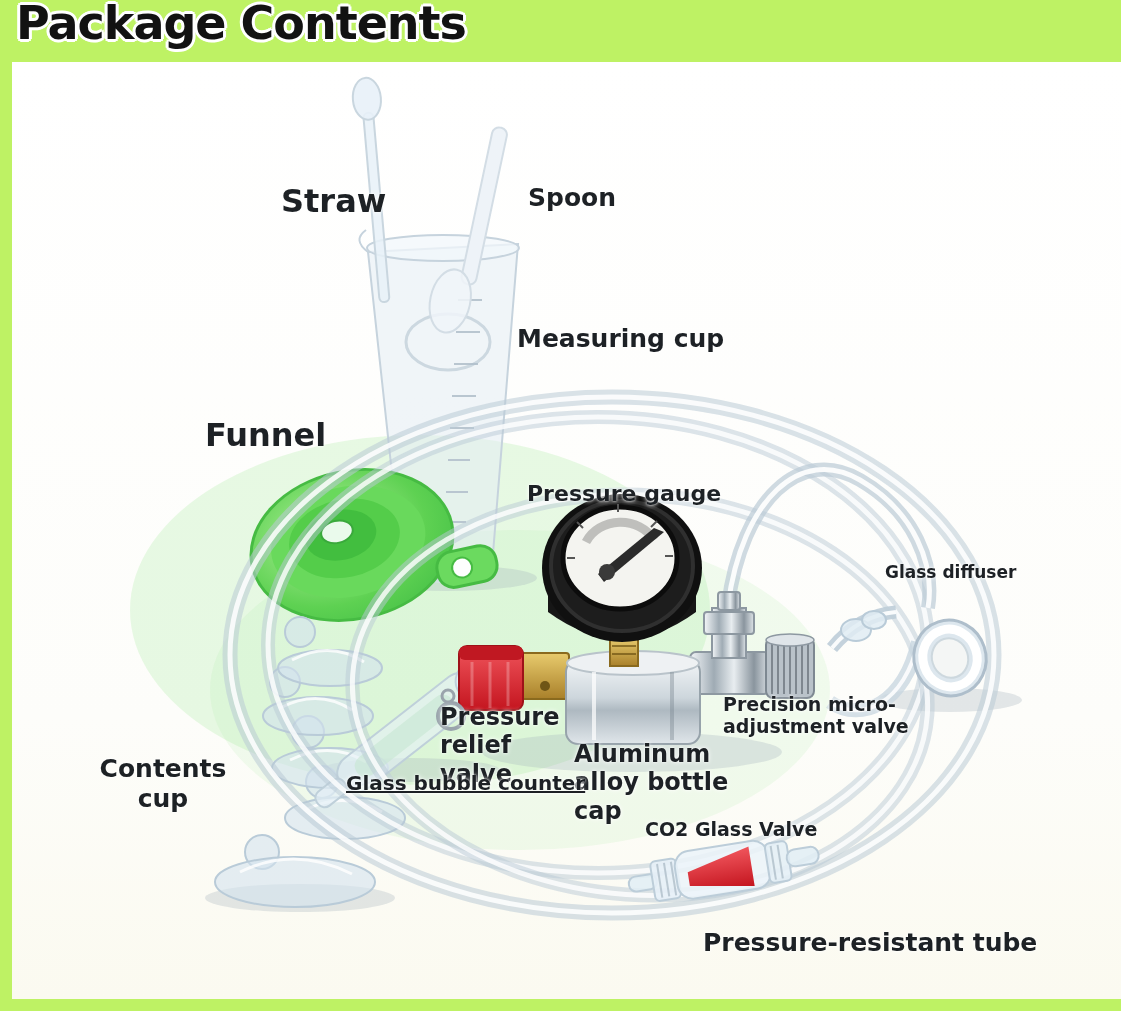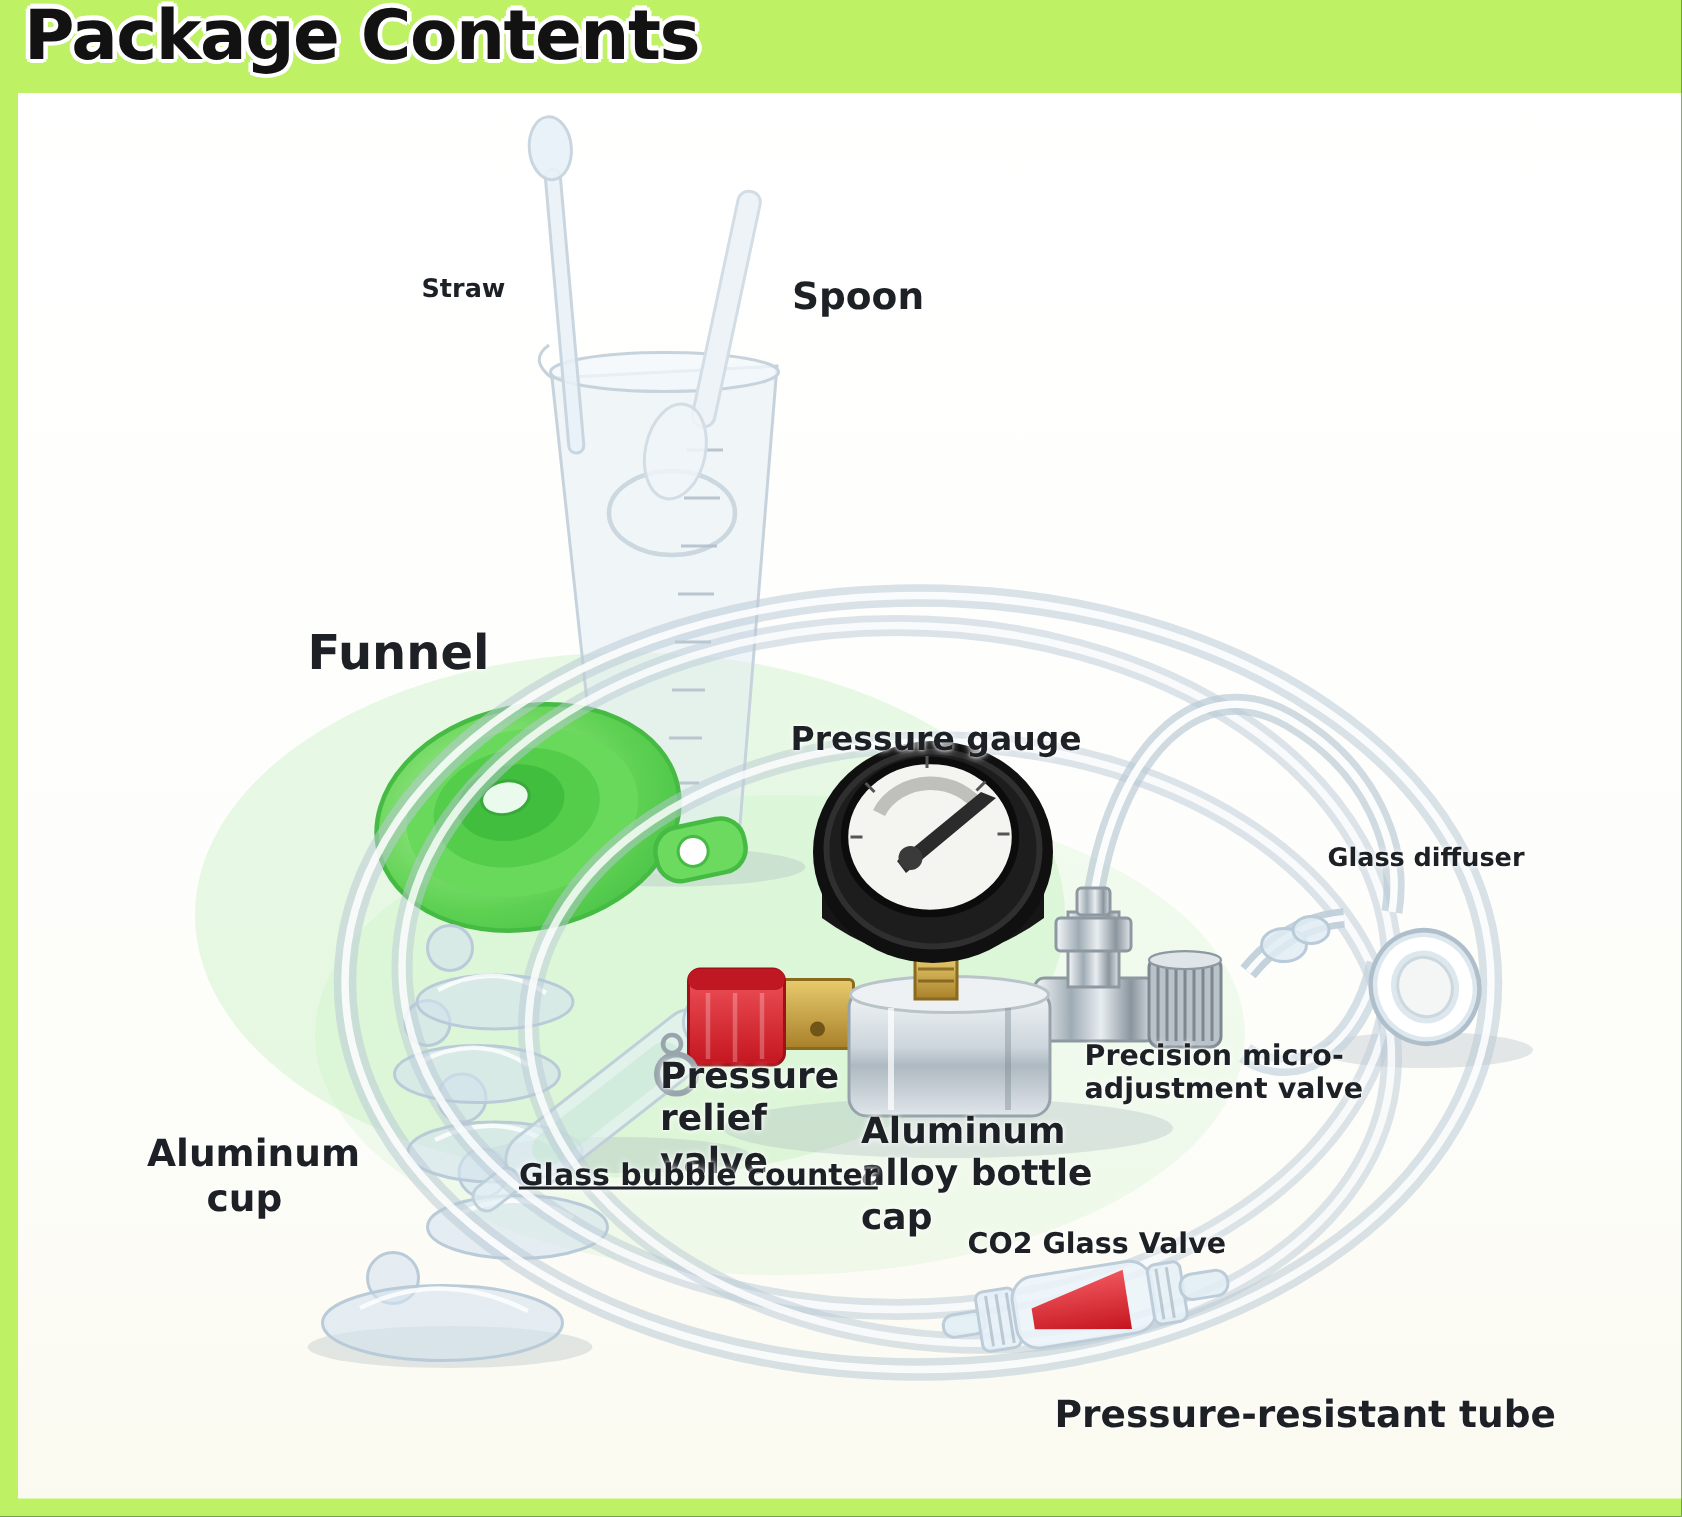--- a/index.html
+++ b/index.html
@@ -8,21 +8,21 @@
   .page-title{position:absolute;left:16px;top:-4px;margin:0;font-size:46px;font-weight:bold;
         letter-spacing:-1px;color:#121212;z-index:5;
         text-shadow:-2px -2px 0 #fff,2px -2px 0 #fff,-2px 2px 0 #fff,2px 2px 0 #fff,
                     0 -3px 0 #fff,0 3px 0 #fff,-3px 0 0 #fff,3px 0 0 #fff;}
   .photo-area{position:absolute;left:12px;top:62px;width:1109px;height:937px;
         background:linear-gradient(180deg,#ffffff 0%,#fdfdfa 70%,#fbfaf0 100%);}
   .photo-area svg{position:absolute;left:0;top:0;}
   .lbl{position:absolute;font-weight:bold;color:#1D2125;z-index:4;line-height:1.18;
        text-shadow:0 0 5px rgba(255,255,255,.95),0 0 2px rgba(255,255,255,.9);}
   .nw{white-space:nowrap;}
-  .lbl-straw{left:281px;top:183px;font-size:17px;}
+  .lbl-straw{left:281px;top:183px;font-size:32px;}
   .lbl-spoon{left:528px;top:183px;font-size:25px;}
   .lbl-measuring-cup{left:517px;top:324px;font-size:25px;}
   .lbl-funnel{left:205px;top:417px;font-size:32px;}
   .lbl-pressure-gauge{left:527px;top:481px;font-size:22px;}
   .lbl-glass-diffuser{left:885px;top:562px;font-size:17px;}
   .lbl-pressure-relief-valve{left:440px;top:703px;font-size:24px;width:150px;text-align:left;}
   .lbl-aluminum-cap{left:574px;top:740px;font-size:24px;width:185px;}
   .lbl-precision-valve{left:723px;top:693px;font-size:19px;width:270px;}
   .lbl-glass-bubble-counter{left:346px;top:772px;font-size:20px;text-decoration:underline;}
   .lbl-suction-cup{left:98px;top:754px;font-size:25px;width:130px;text-align:center;}
@@ -243,24 +243,25 @@
             <line x1="666" y1="855" x2="666" y2="889"></line>
           <line x1="673" y1="855" x2="673" y2="889"></line>
           <line x1="774" y1="855" x2="774" y2="889"></line>
             <line x1="781" y1="855" x2="781" y2="889"></line>
         </g>
       </g>
     </svg>
 
     <div class="lbl lbl-straw nw" style="left:269px;top:121px">Straw</div>
     <div class="lbl lbl-spoon nw" style="left:516px;top:121px">Spoon</div>
+    <div class="lbl lbl-measuring-cup nw" style="left:505px;top:262px">Measuring cup</div>
     <div class="lbl lbl-funnel nw" style="left:193px;top:355px">Funnel</div>
     <div class="lbl lbl-pressure-gauge nw" style="left:515px;top:419px">Pressure gauge</div>
     <div class="lbl lbl-glass-diffuser nw" style="left:873px;top:500px">Glass diffuser</div>
     <div class="lbl lbl-pressure-relief-valve" style="left:428px;top:641px">Pressure relief valve</div>
     <div class="lbl lbl-aluminum-cap" style="left:562px;top:678px">Aluminum alloy bottle cap</div>
     <div class="lbl lbl-precision-valve" style="left:711px;top:631px">Precision micro-adjustment valve</div>
     <div class="lbl lbl-glass-bubble-counter nw" style="left:334px;top:710px">Glass bubble counter</div>
-    <div class="lbl lbl-suction-cup" style="left:86px;top:692px">Aluminum cup</div>
+    <div class="lbl lbl-suction-cup" style="left:86px;top:692px">Contents cup</div>
     <div class="lbl lbl-co2-check-valve nw" style="left:633px;top:756px">CO2 Glass Valve</div>
     <div class="lbl lbl-pressure-tube nw" style="left:691px;top:866px">Pressure-resistant tube</div>
   </div>
 </div>
 
 </body></html>

